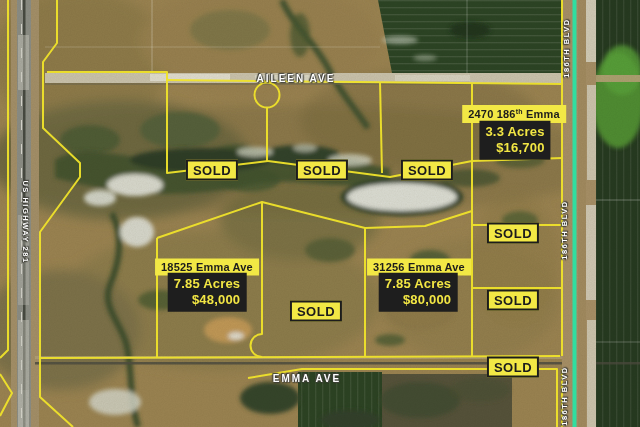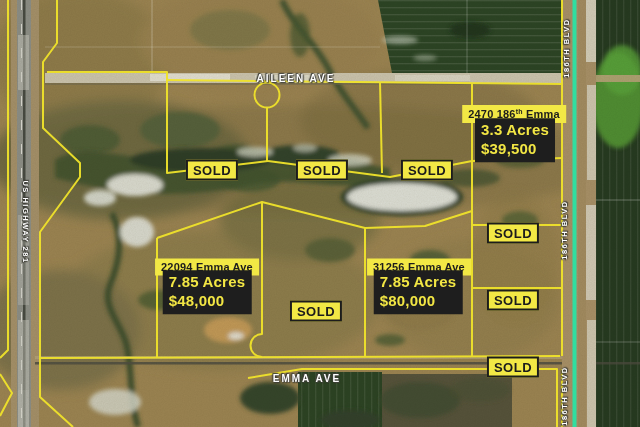--- a/index.html
+++ b/index.html
@@ -29,22 +29,22 @@
   .addr{
     position:absolute;transform:translate(-50%,-50%);
     background:var(--label-bg);color:var(--label-ink);
     font-size:11px;font-weight:800;line-height:1;
     padding:3px 6px;white-space:nowrap;letter-spacing:.2px;
   }
   .addr sup{font-size:7px;font-weight:800;vertical-align:4px;}
   .price{
     position:absolute;transform:translate(-50%,-50%);
     background:var(--price-bg);color:var(--price-text);
-    font-size:15px;font-weight:800;line-height:1.25;
-    padding:3px 6px;text-align:left;white-space:nowrap;letter-spacing:.2px;
+    font-size:13px;font-weight:800;line-height:1.25;
+    padding:3px 6px;text-align:right;white-space:nowrap;letter-spacing:.2px;
   }
   .road-label{
     position:absolute;transform:translate(-50%,-50%);
     color:var(--road-label);font-size:10px;font-weight:700;
     letter-spacing:2px;white-space:nowrap;line-height:1;
     text-shadow:0 0 2px #3b3b35,0 0 2px #3b3b35,1px 1px 1px #44443c,-1px -1px 1px #44443c;
   }
   .rot-cw{transform:translate(-50%,-50%) rotate(90deg);}
   .rot-ccw{transform:translate(-50%,-50%) rotate(-90deg);}
   .small-road{font-size:7.5px;letter-spacing:1.5px;}
@@ -218,24 +218,24 @@
     <div class="badge" style="left:322px;top:127px">SOLD</div>
     <div class="badge" style="left:427px;top:127px">SOLD</div>
     <div class="badge" style="left:513px;top:190px">SOLD</div>
     <div class="badge" style="left:513px;top:257px">SOLD</div>
     <div class="badge" style="left:513px;top:324px">SOLD</div>
     <div class="badge" style="left:316px;top:268px">SOLD</div>
 
     <div class="addr" style="left:514px;top:114px"><span>2470 186</span><sup>th</sup><span> Emma</span></div>
     <div class="price" style="left:515px;top:140px">
       <div>3.3 Acres</div>
-      <div>$39,500</div>
+      <div>$16,700</div>
     </div>
 
-    <div class="addr" style="left:207px;top:267px"><span>22094 Emma Ave</span></div>
+    <div class="addr" style="left:207px;top:267px"><span>18525 Emma Ave</span></div>
     <div class="price" style="left:207px;top:292px">
       <div>7.85 Acres</div>
       <div>$48,000</div>
     </div>
 
     <div class="addr" style="left:419px;top:267px"><span>31256 Emma Ave</span></div>
     <div class="price" style="left:418px;top:292px">
       <div>7.85 Acres</div>
       <div>$80,000</div>
     </div>

